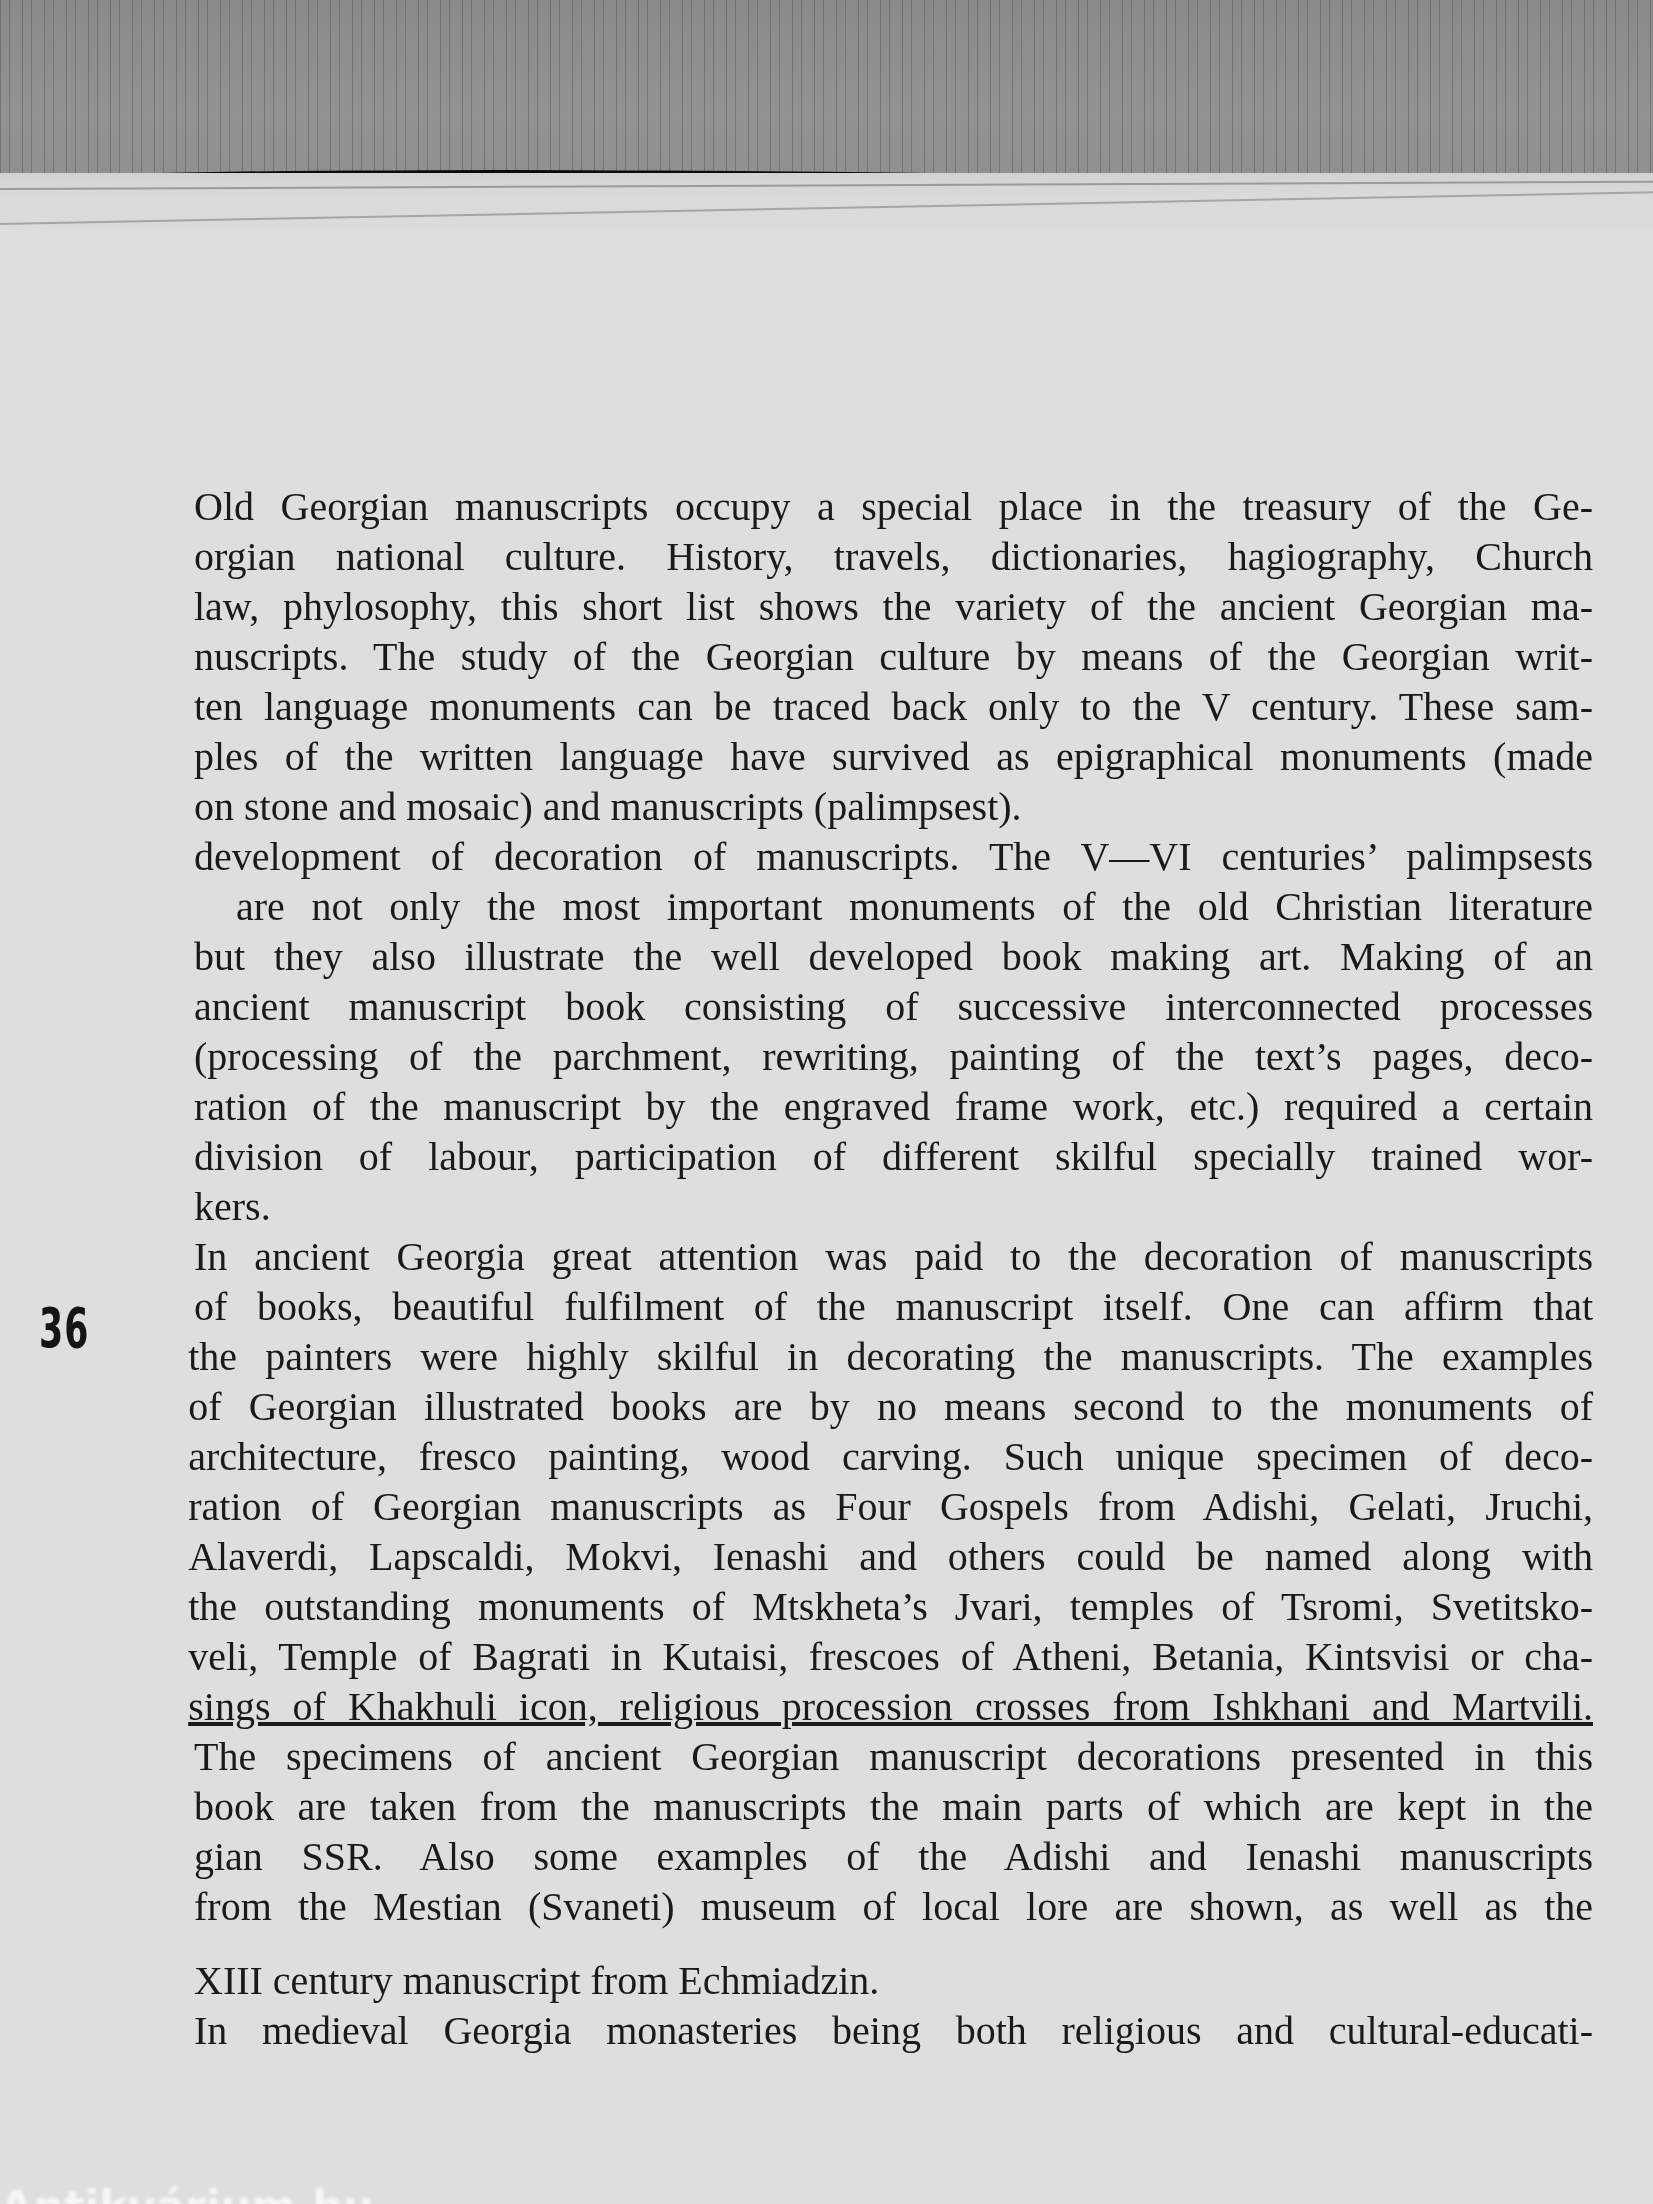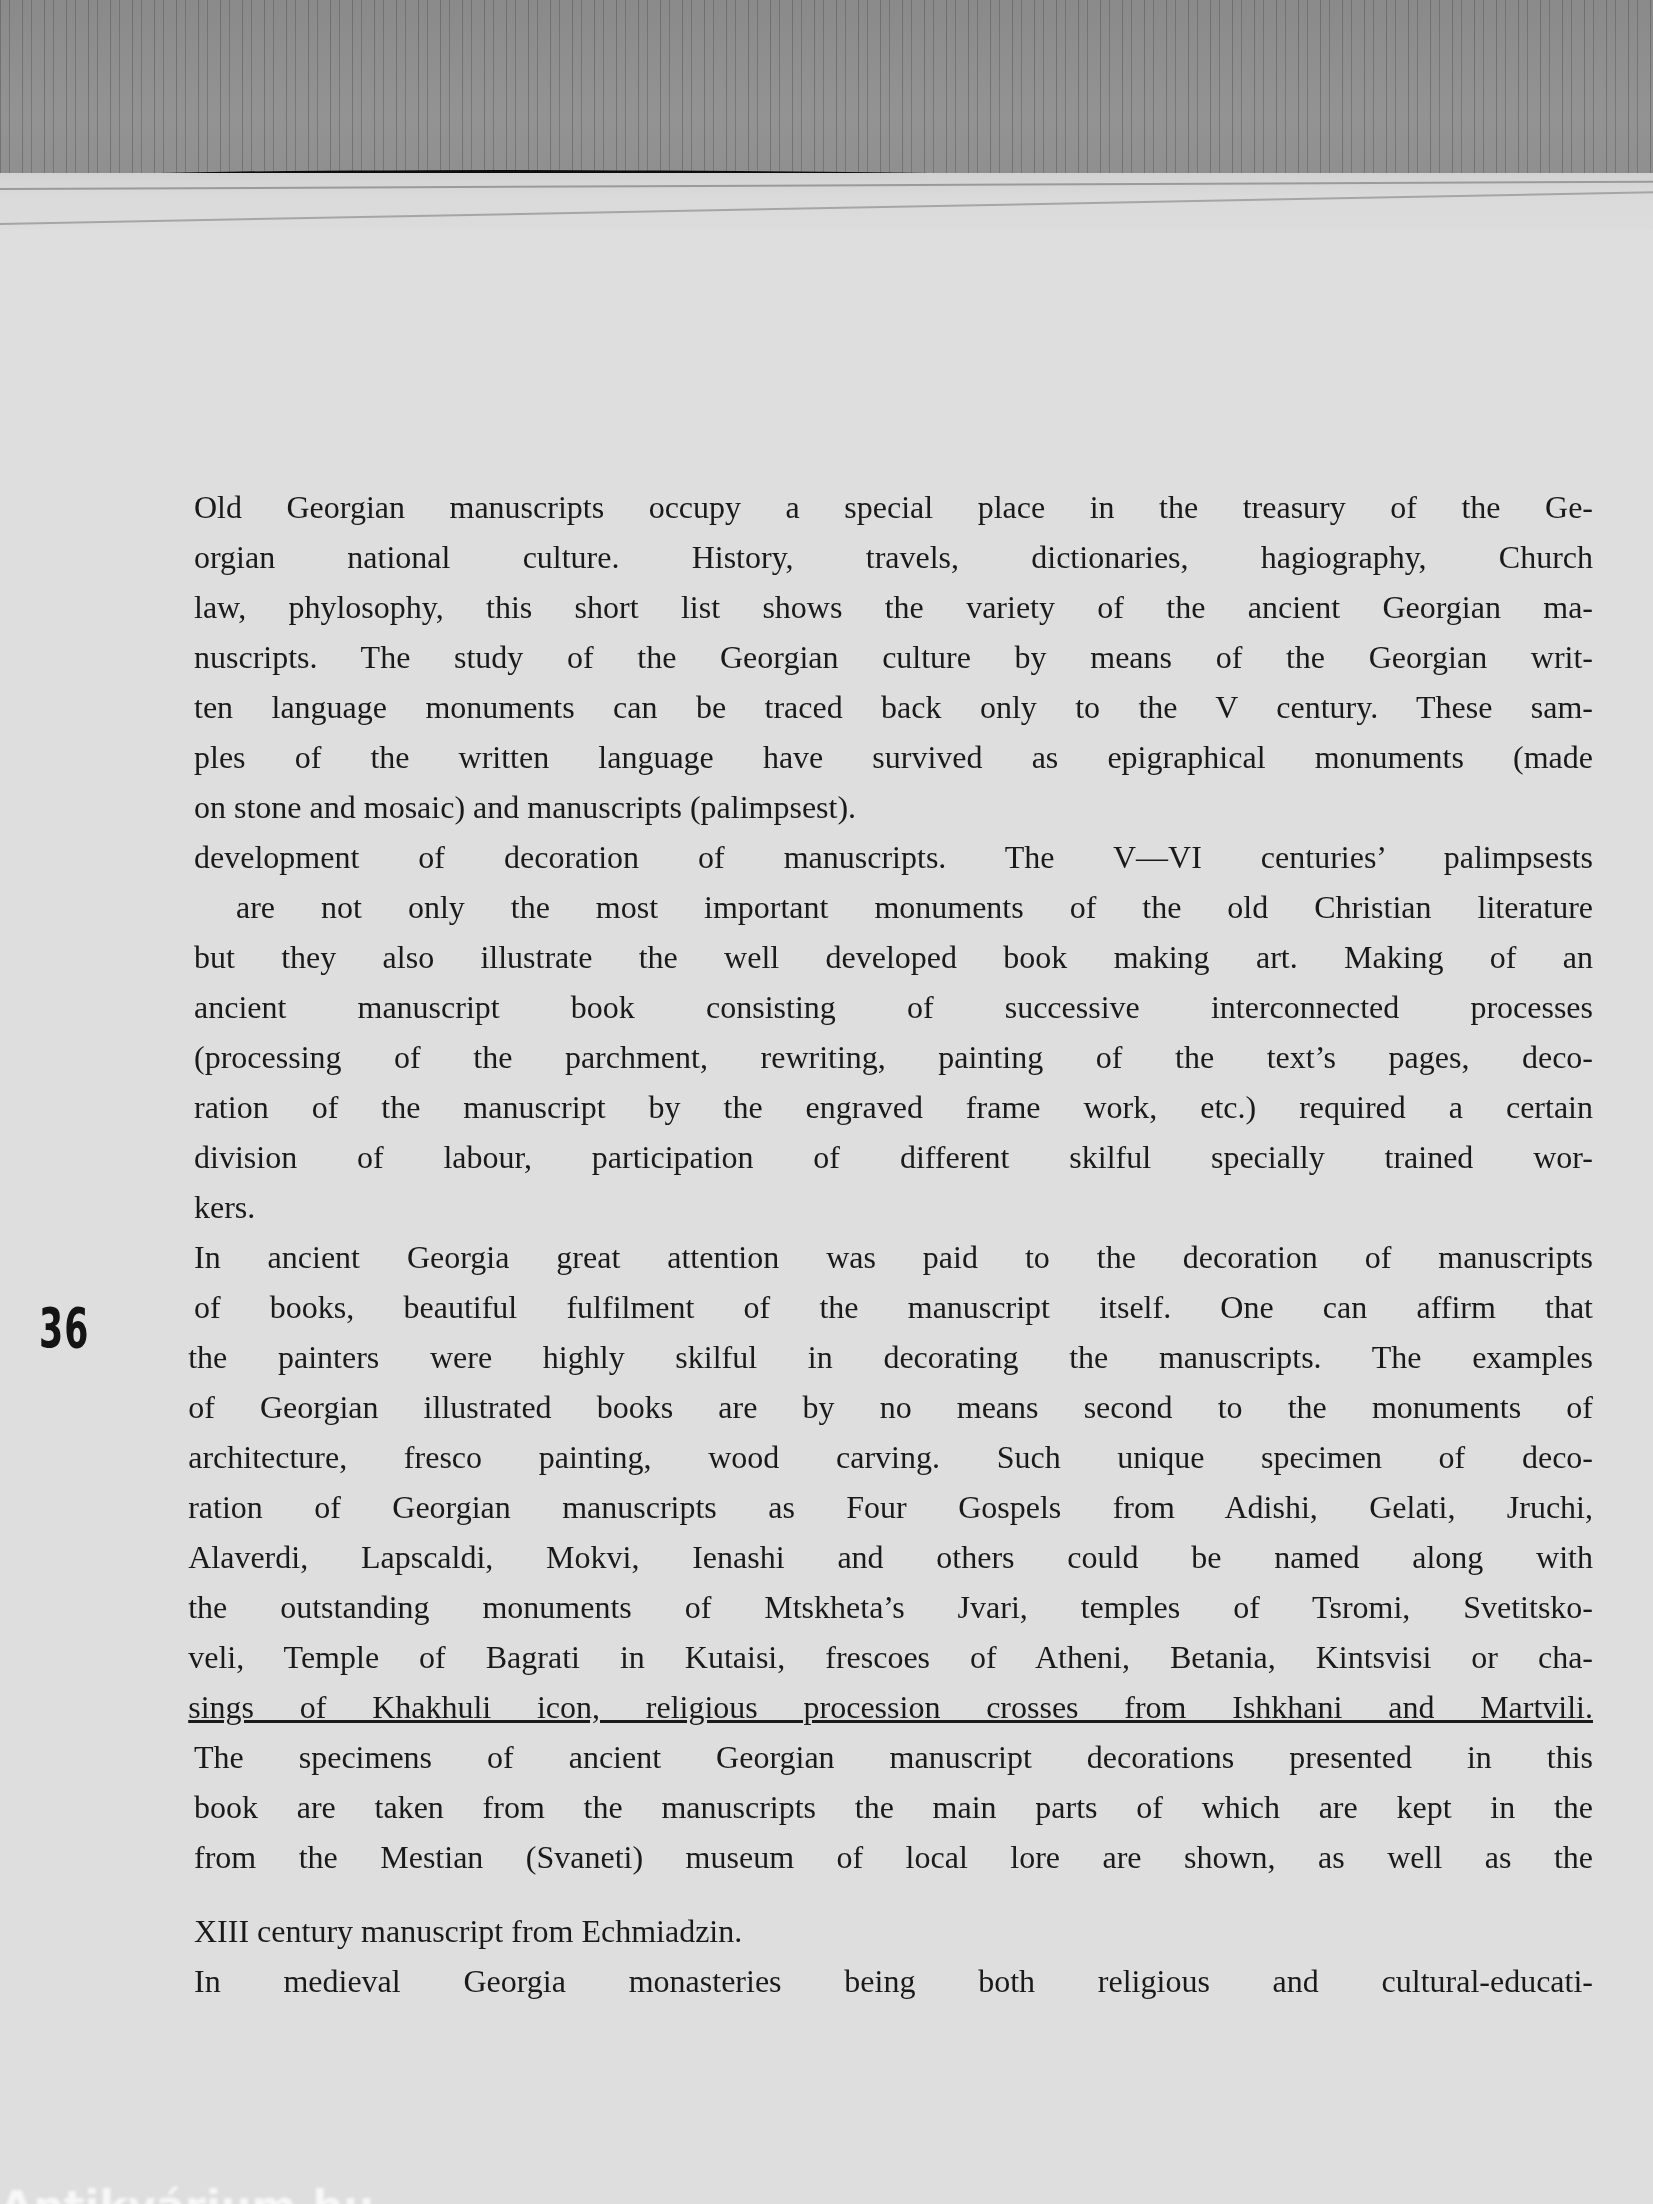--- a/index.html
+++ b/index.html
@@ -85,21 +85,21 @@
       transform-origin: left top;
       letter-spacing: 1.9px;
       line-height: 1;
     }
     .body-text {
       position: absolute;
       left: 194px;
       top: 482px;
       width: 1399px;
       font-family: "Liberation Serif", "DejaVu Serif", serif;
-      font-size: 32px;
+      font-size: 40px;
       line-height: 50px;
       color: #1a1a1a;
     }
     .line {
       display: block;
       white-space: nowrap;
       text-align: justify;
       text-align-last: justify;
       height: 50px;
       overflow: visible;
@@ -167,20 +167,21 @@
     <span class="line indent-neg" style="white-space: normal;">ration of Georgian manuscripts as Four Gospels from Adishi, Gelati, Jruchi,</span>
     <span class="line indent-neg" style="white-space: normal;">Alaverdi, Lapscaldi, Mokvi, Ienashi and others could be named along with</span>
     <span class="line indent-neg" style="white-space: normal;">the outstanding monuments of Mtskheta’s Jvari, temples of Tsromi, Svetitsko-</span>
     <span class="line indent-neg" style="white-space: normal;">veli, Temple of Bagrati in Kutaisi, frescoes of Atheni, Betania, Kintsvisi or cha-</span>
     <span class="line indent-neg" style="white-space: normal; text-decoration: underline;">sings of Khakhuli icon, religious procession crosses from Ishkhani and Martvili.</span>
   </div>
 
   <div>
     <span class="line" style="white-space: normal;">The specimens of ancient Georgian manuscript decorations presented in this</span>
     <span class="line" style="white-space: normal;">book are taken from the manuscripts the main parts of which are kept in the</span>
+    <span class="line" style="white-space: normal;">gian SSR. Also some examples of the Adishi and Ienashi manuscripts</span>
     <span class="line" style="white-space: normal;">from the Mestian (Svaneti) museum of local lore are shown, as well as the</span>
     <span class="line last" style="white-space: normal; margin-top: 24px;">XIII century manuscript from Echmiadzin.</span>
   </div>
 
   <div>
     <span class="line" style="white-space: normal;">In medieval Georgia monasteries being both religious and cultural-educati-</span>
   </div>
 </div>
 
 <div class="watermark">Antikvárium.hu</div>

